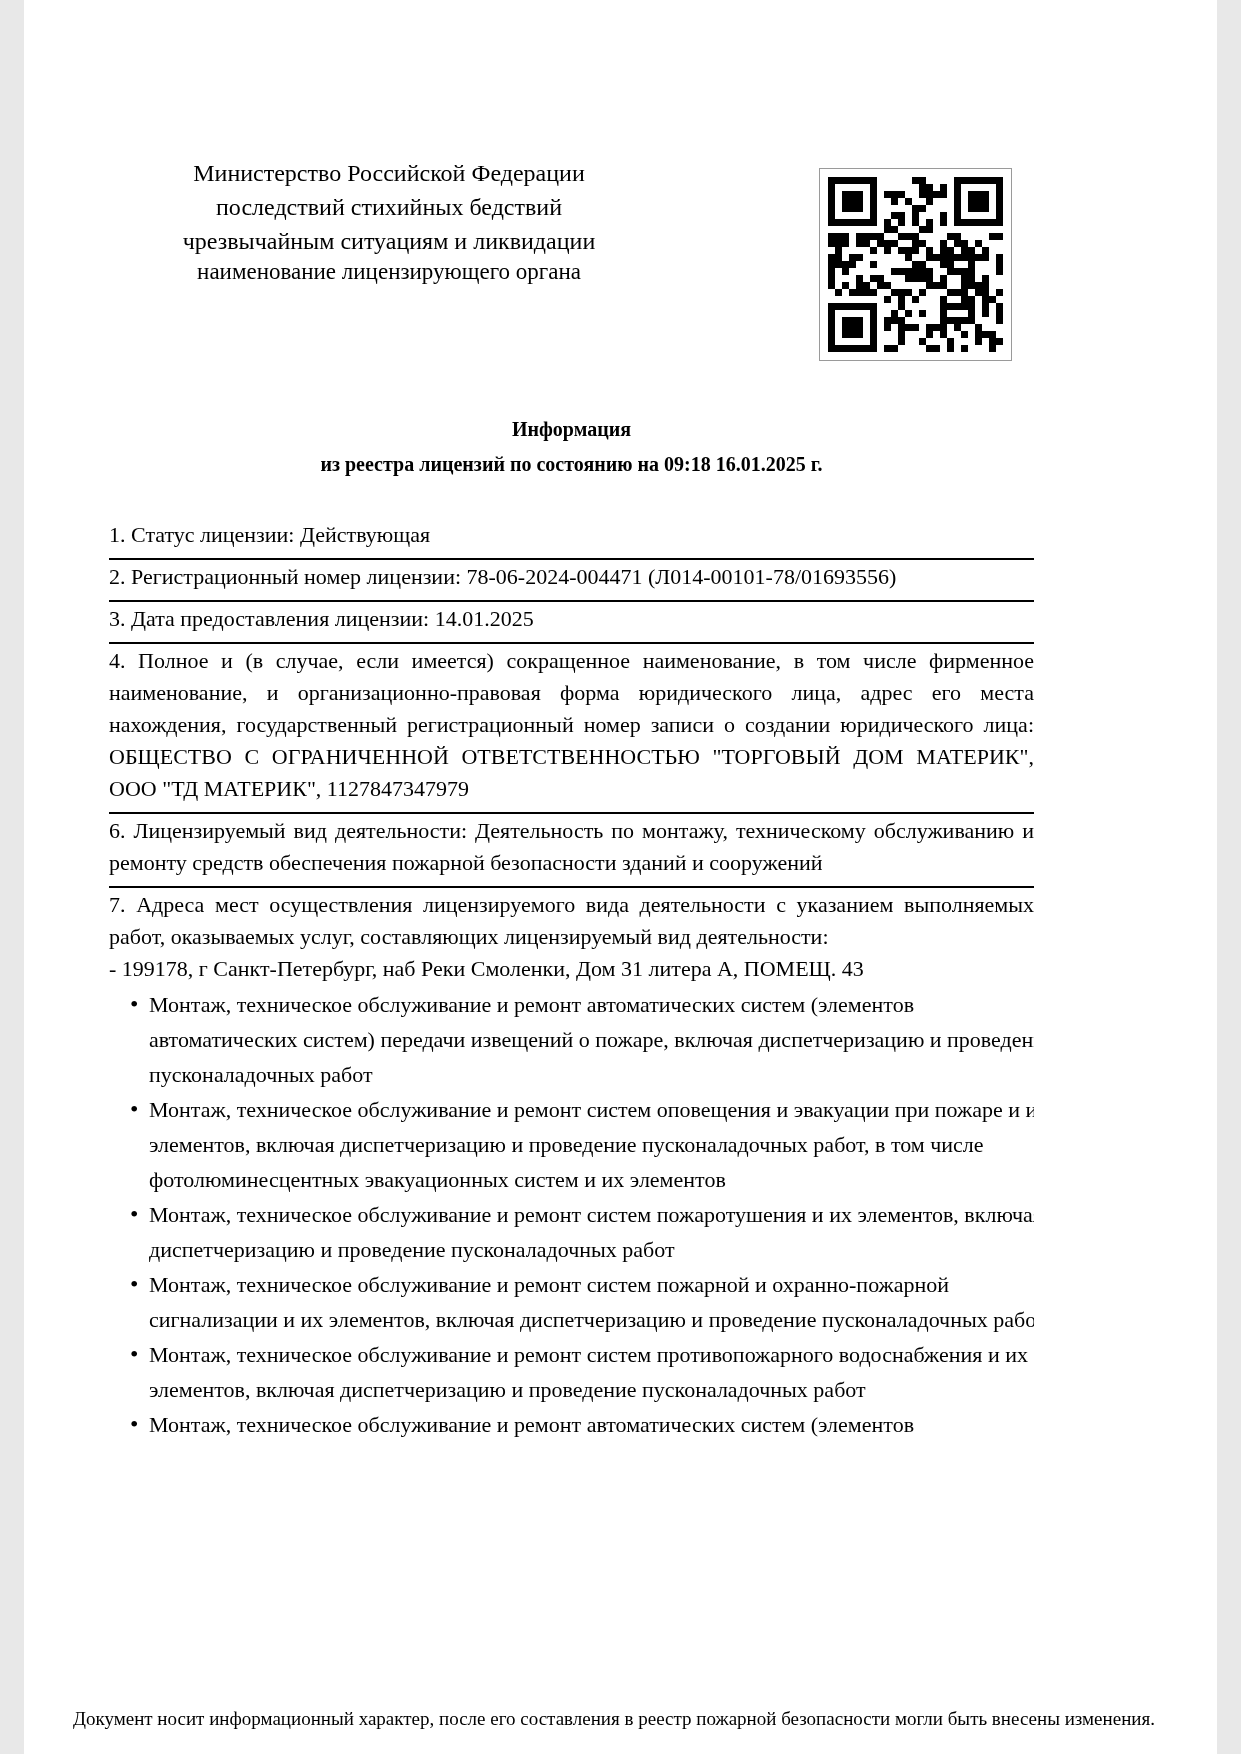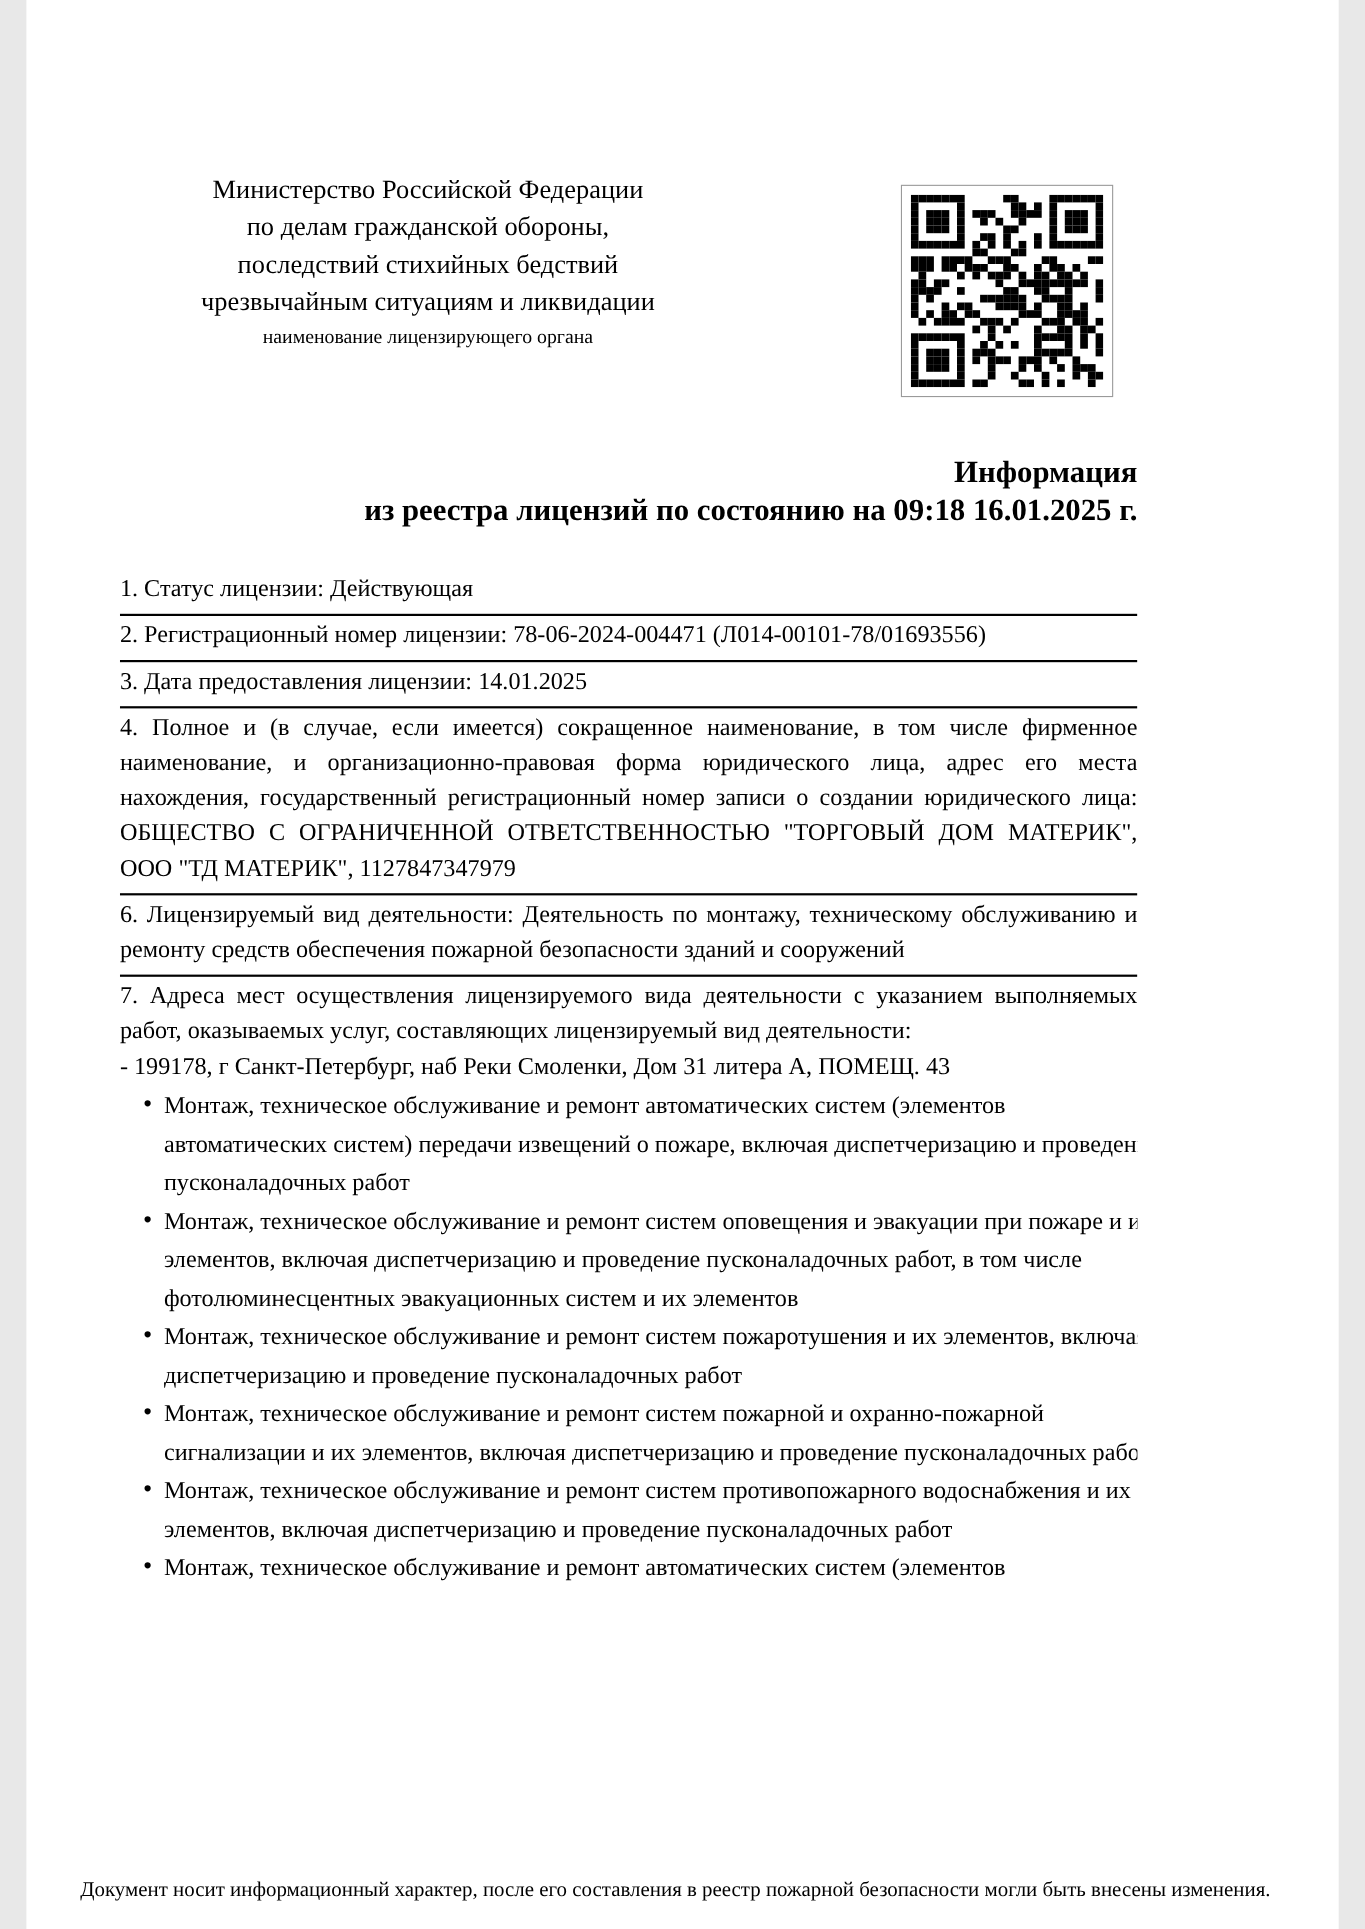--- a/index.html
+++ b/index.html
@@ -9,29 +9,29 @@
     margin:0 auto;
     background:#ffffff;
     color:#000;
     font-family:"Liberation Serif","DejaVu Serif",serif;
     overflow:hidden;
   }
   .ministry{
     position:absolute;top:156px;left:100px;width:530px;
     text-align:center;font-size:24px;line-height:34px;
   }
-  .ministry .caption{font-size:18px;line-height:24px;margin-top:2px;}
+  .ministry .caption{font-size:23px;line-height:24px;margin-top:2px;}
   .qr-wrap{
     position:absolute;top:168px;left:795px;
     padding:8px;background:#fff;border:1px solid #9a9a9a;
     line-height:0;
   }
   .doc-title{
     position:absolute;top:412px;left:85px;width:925px;
-    text-align:right;font-weight:bold;font-size:28px;line-height:35px;
+    text-align:center;font-weight:bold;font-size:20px;line-height:35px;
   }
   .content{
     position:absolute;top:519px;left:85px;width:925px;
     font-size:22px;line-height:32px;
     height:1150px;overflow:hidden;
   }
   .item{
     border-bottom:2px solid #000;
     padding-bottom:7px;margin-bottom:1px;
     text-align:justify;
@@ -53,21 +53,20 @@
   }
   .qr-wrap svg{fill:#000;}
 </style>
 </head>
 <body>
 
 <div class="page">
 
   <div class="ministry">
     <div>Министерство Российской Федерации</div>
-    <div>по делам гражданской обороны,</div>
     <div>последствий стихийных бедствий</div>
     <div>чрезвычайным ситуациям и ликвидации</div>
     <div class="caption">наименование лицензирующего органа</div>
   </div>
 
   <div class="qr-wrap">
     <svg id="qr-svg" viewBox="0 0 175 175" width="175" height="175">
         <rect x="0" y="0" width="7" height="7"></rect>
         <rect x="7" y="0" width="7" height="7"></rect>
         <rect x="14" y="0" width="7" height="7"></rect>

